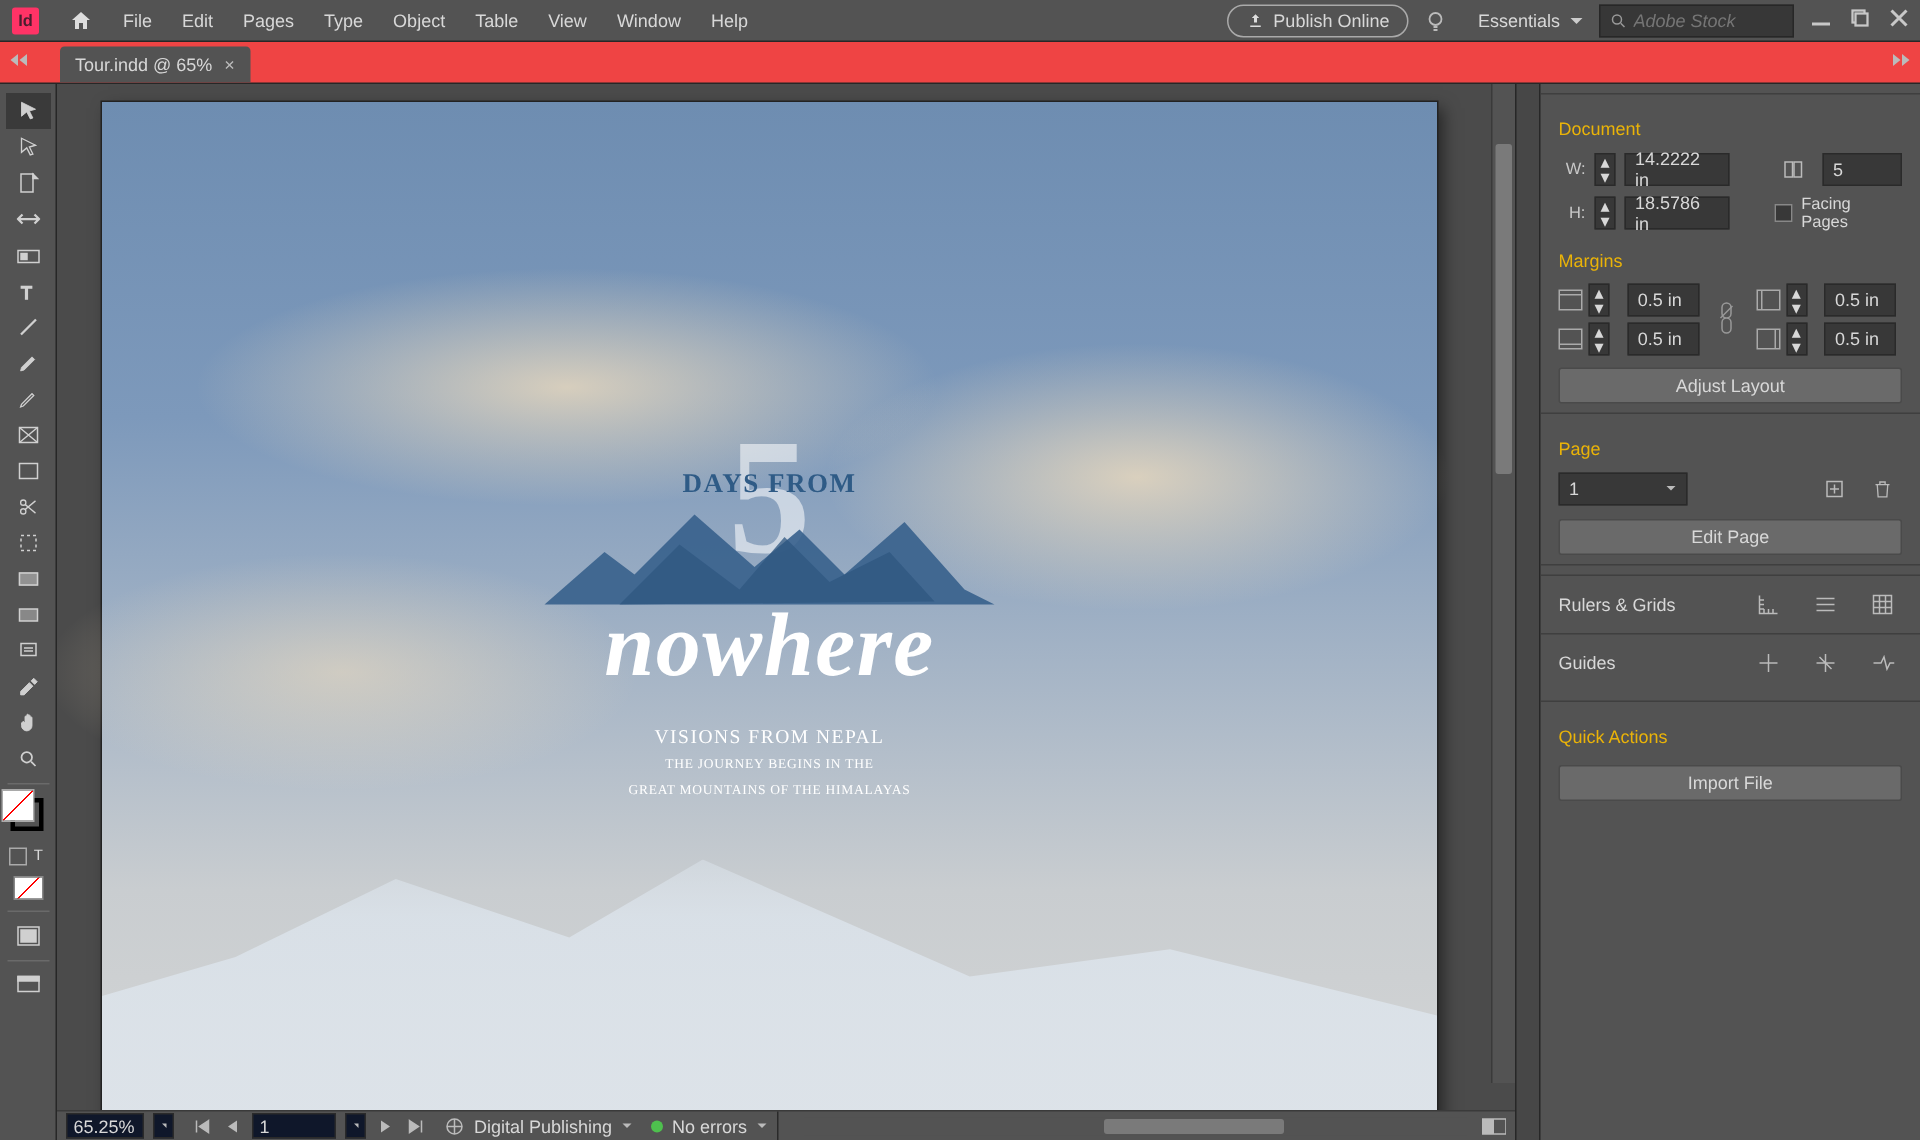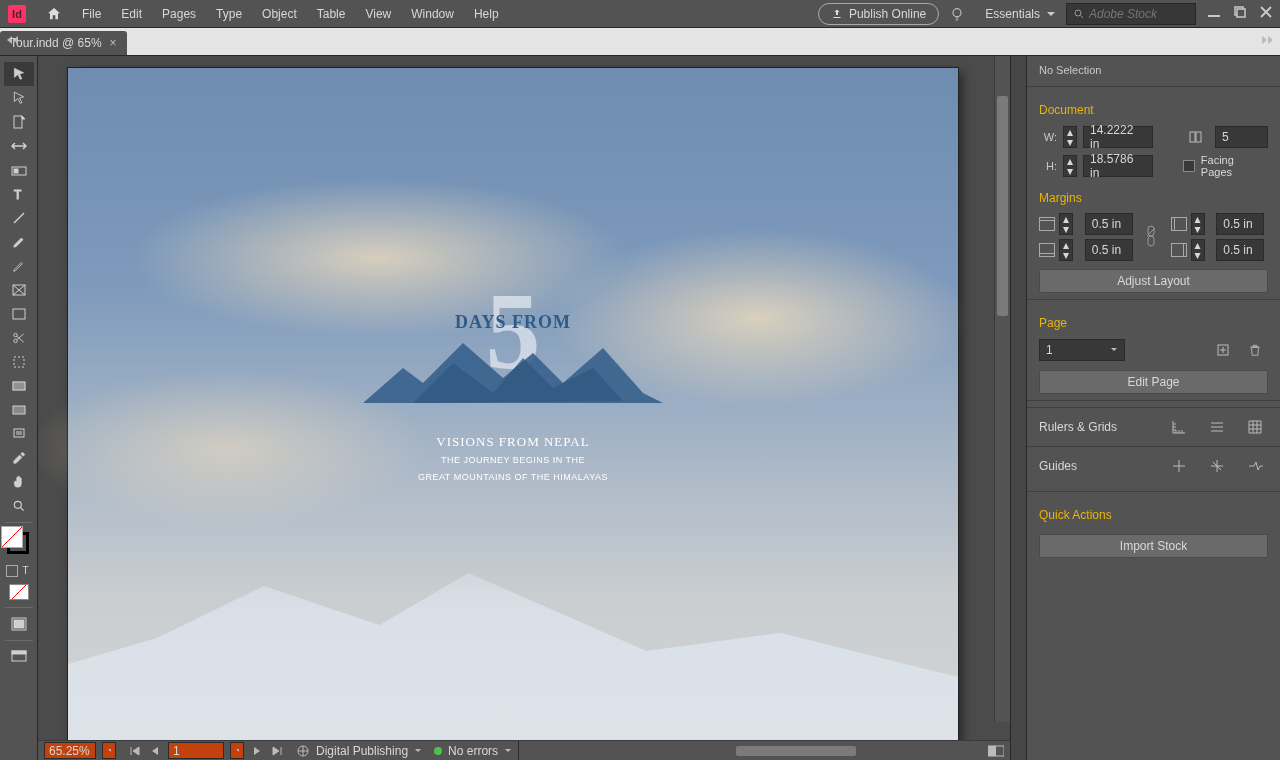--- a/index.html
+++ b/index.html
@@ -9,39 +9,39 @@
 .home-icon svg { fill:#ddd; }
 .menu-item { padding:0 10px; height:28px; display:flex; align-items:center; cursor:default; }
 .menu-spacer { flex:1; }
 .publish-btn { border:1px solid #aaa; border-radius:14px; padding:2px 12px; display:flex; align-items:center; gap:6px; height:22px; }
 .publish-btn svg { fill:#ddd; }
 .workspace-sel { display:flex; align-items:center; gap:6px; padding:0 10px; }
 .search-stock { background:#373737; border:1px solid #272727; height:22px; width:130px; display:flex; align-items:center; padding:0 6px; gap:4px; }
 .search-stock input { background:transparent; border:none; outline:none; color:#999; font-style:italic; width:90px; }
 .win-controls { display:flex; gap:14px; margin-left:12px; }
 .win-controls svg { fill:#c8c8c8; }
-.tabstrip { height:28px; background:#e5e5e5; display:flex; align-items:flex-end; border-bottom:1px solid #272727; position:relative;}
+.tabstrip { height:28px; background:#ef4444; display:flex; align-items:flex-end; padding-left:40px; border-bottom:1px solid #272727; position:relative;}
 .panel-toggle-left{ position:absolute; left:6px; top:6px; }
 .panel-toggle-right{ position:absolute; right:6px; top:6px; }
 .doc-tab { background:#535353; height:24px; padding:0 10px; display:flex; align-items:center; gap:8px; border-top-left-radius:3px; border-top-right-radius:3px; }
 .main { flex:1; display:flex; overflow:hidden; }
 .toolbar { width:38px; background:#535353; display:flex; flex-direction:column; align-items:center; padding-top:6px; gap:0; border-right:1px solid #272727;}
 .tool { width:30px; height:24px; display:flex; align-items:center; justify-content:center; position:relative;}
 .tool svg { fill:#d0d0d0; stroke:#d0d0d0; }
 .tool.selected { background:#3a3a3a; }
 .tool-div { width:28px; height:1px; background:#6a6a6a; margin:4px 0; }
 .canvas-wrap { flex:1; background:#4b4b4b; position:relative; display:flex; flex-direction:column; }
 .canvas-area { flex:1; position:relative; overflow:hidden; display:flex; align-items:flex-start; justify-content:center; }
 .vscroll { position:absolute; right:0; top:0; bottom:18px; width:16px; background:#535353; border-left:1px solid #3a3a3a;}
 .vscroll-thumb{ position:absolute; left:2px; right:2px; top:40px; height:220px; background:#7a7a7a; border-radius:2px;}
 .hscroll-row { height:20px; background:#535353; display:flex; align-items:center; border-top:1px solid #3a3a3a;}
 .status-item { padding:0 6px; display:flex; align-items:center; gap:6px; height:20px;}
 .pg-nav-btn { width:14px; display:flex; justify-content:center;}
 .pg-nav-btn svg{ fill:#bdbdbd;}
-.status-input { background:#c2410c; border:1px solid #2a2a2a; height:17px; padding:0 4px; display:flex; align-items:center;}
+.status-input { background:#0f172a; border:1px solid #2a2a2a; height:17px; padding:0 4px; display:flex; align-items:center;}
 .status-dd { width:14px; border-left:1px solid #2a2a2a; display:flex; align-items:center; justify-content:center;}
 .green-dot{ width:8px;height:8px;border-radius:50%;background:#4ec04e;}
 .hscroll-track{ flex:1; background:#535353; position:relative; height:12px; margin:0 4px;}
 .hscroll-thumb{ position:absolute; left:200px; width:120px; top:1px; bottom:1px; background:#7a7a7a; border-radius:2px;}
 .rpanel { width:254px; background:#535353; border-left:1px solid #272727; display:flex; flex-direction:column;}
 .rpanel-gutter{ width:16px; background:#474747; border-left:1px solid #272727;}
 .rpanel-tabs { display:flex; height:30px; border-bottom:1px solid #3a3a3a;}
 .rpanel-tab { padding:0 14px; display:flex; align-items:center; color:#aaa;}
 .rpanel-tab.active { color:#fff; background:#535353; border-bottom:2px solid #777;}
 .rpanel-body { flex:1; overflow:auto; }
@@ -60,21 +60,21 @@
 .hr { height:1px; background:#3f3f3f; margin:6px 0;}
 .page-art { position:absolute; top:12px; left:30px; width:890px; height:700px; background:linear-gradient(180deg,#6e8db1 0%, #7d99bb 30%, #c9cdd0 75%, #d5d6d6 100%); box-shadow:0 0 0 1px #222, 4px 4px 10px rgba(0,0,0,.5);}
 .cloud{ position:absolute; background:radial-gradient(ellipse at center, rgba(245,224,190,.75) 0%, rgba(245,224,190,0) 70%); }
 .mtn{ position:absolute; bottom:0; left:0; right:0; height:260px; background:linear-gradient(180deg, rgba(210,220,230,0) 0%, rgba(220,228,236,.8) 40%, #dde3e9 100%); clip-path:polygon(0 60%, 10% 50%, 22% 30%, 35% 45%, 45% 25%, 55% 40%, 65% 55%, 80% 48%, 100% 65%, 100% 100%, 0 100%);}
 .art-center{ position:absolute; top:225px; left:0; right:0; text-align:center; }
 .big5 { font-size:110px; font-weight:800; color:rgba(255,255,255,.55); line-height:.7; font-family:Georgia,serif;}
 .daysfrom { font-size:18px; color:#2f5b86; font-weight:600; letter-spacing:1px; font-family:Georgia,serif; margin-top:-58px;}
 .mtnshape svg { width:320px; height:90px; margin-top:-10px;}
 .nowhere { font-family:Georgia,"Times New Roman",serif; font-style:italic; font-weight:700; font-size:60px; color:#fff; letter-spacing:1px; margin-top:-20px;}
 .visions { color:#fff; font-size:13px; letter-spacing:1px; margin-top:18px; font-family:Georgia,serif;}
-.journey { color:#fff; font-size:9px; letter-spacing:.5px; margin-top:4px; font-family:Liberation Sans, sans-serif; line-height:1.4;}
+.journey { color:#fff; font-size:9px; letter-spacing:.5px; margin-top:4px; font-family:Liberation Serif, serif; line-height:1.4;}
 .swatch-fill{ width:22px;height:22px; background:linear-gradient(135deg,#fff 48%, #f00 48% 52%, #fff 52%); border:1px solid #aaa; position:relative; left:-3px; top:-3px;}
 .swatch-stroke{ width:22px;height:22px; border:3px solid #000; position:relative; top:3px; left:3px; box-sizing:border-box;}
 .swatch-stack{ width:30px; height:30px; position:relative;}
 .tiny2{ width:12px; height:12px; }
 .margin-grid{ display:grid; grid-template-columns:auto auto 18px auto auto; gap:4px 8px; align-items:center; padding:2px 12px;}
 .mg-icon{ width:16px; height:14px; border:1px solid #aaa; position:relative;}
 .mg-icon::after{ content:""; position:absolute; background:#aaa;}
 .mg-top::after{ top:2px; left:0; right:0; height:1px;}
 .mg-bot::after{ bottom:2px; left:0; right:0; height:1px;}
 .mg-left::after{ left:2px; top:0; bottom:0; width:1px;}
@@ -302,20 +302,21 @@
         <div class="mtn"></div>
         <div class="art-center">
           <div class="big5">5</div>
           <div class="daysfrom">DAYS FROM</div>
           <div class="mtnshape">
             <svg viewBox="0 0 320 90">
                 <path d="M10 80 L50 45 L70 60 L110 20 L150 55 L180 30 L210 60 L250 25 L290 70 L310 80 Z" fill="#37618c" opacity=".9"></path>
                 <path d="M60 80 L100 40 L140 70 L170 35 L200 65 L240 45 L270 78Z" fill="#2f5780" opacity=".75"></path>
               </svg>
           </div>
+          <div class="nowhere">nowhere</div>
           <div class="visions">VISIONS FROM NEPAL</div>
           <div class="journey">THE JOURNEY BEGINS IN THE</div>
           <div class="journey">GREAT MOUNTAINS OF THE HIMALAYAS</div>
         </div>
       </div>
       <div class="vscroll">
           <div class="vscroll-thumb"></div>
         </div>
     </div>
 
@@ -391,21 +392,20 @@
             <rect x="0" y="1" width="8" height="10" fill="#bbb"></rect>
           </svg>
         </div>
     </div>
   </div>
 
   <div class="rpanel-gutter"></div>
 
   <div class="rpanel">
     <div class="rpanel-body">
-      <div class="section-label">No Selection</div>
       <div class="hr"></div>
       <div class="section-header">Document</div>
       <div class="row">
         <div class="lbl-small">W:</div>
         <div class="spinner">
             <div>▴</div>
             <div>▾</div>
           </div>
         <div class="field" style="width:70px">
             <span>14.2222 in</span>
@@ -543,16 +543,16 @@
             </div>
           <div class="icon-btn">
               <svg width="16" height="16">
                 <path d="M2 8h5l2-4 2 8 2-4h3" fill="none" stroke="#bbb"></path>
               </svg>
             </div>
         </div>
       </div>
       <div class="hr"></div>
       <div class="section-header">Quick Actions</div>
-      <div class="wide-btn">Import Stock</div>
+      <div class="wide-btn">Import File</div>
     </div>
   </div>
 </div>
 
 </body></html>

